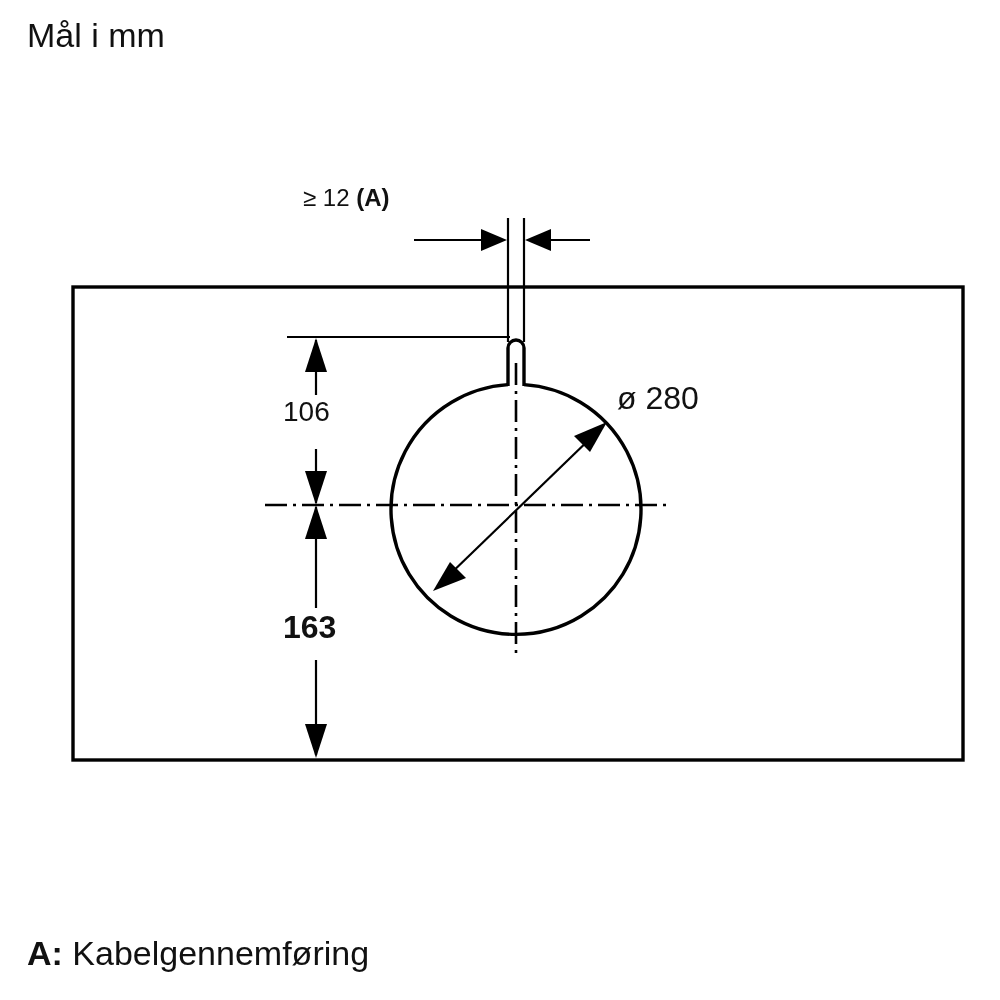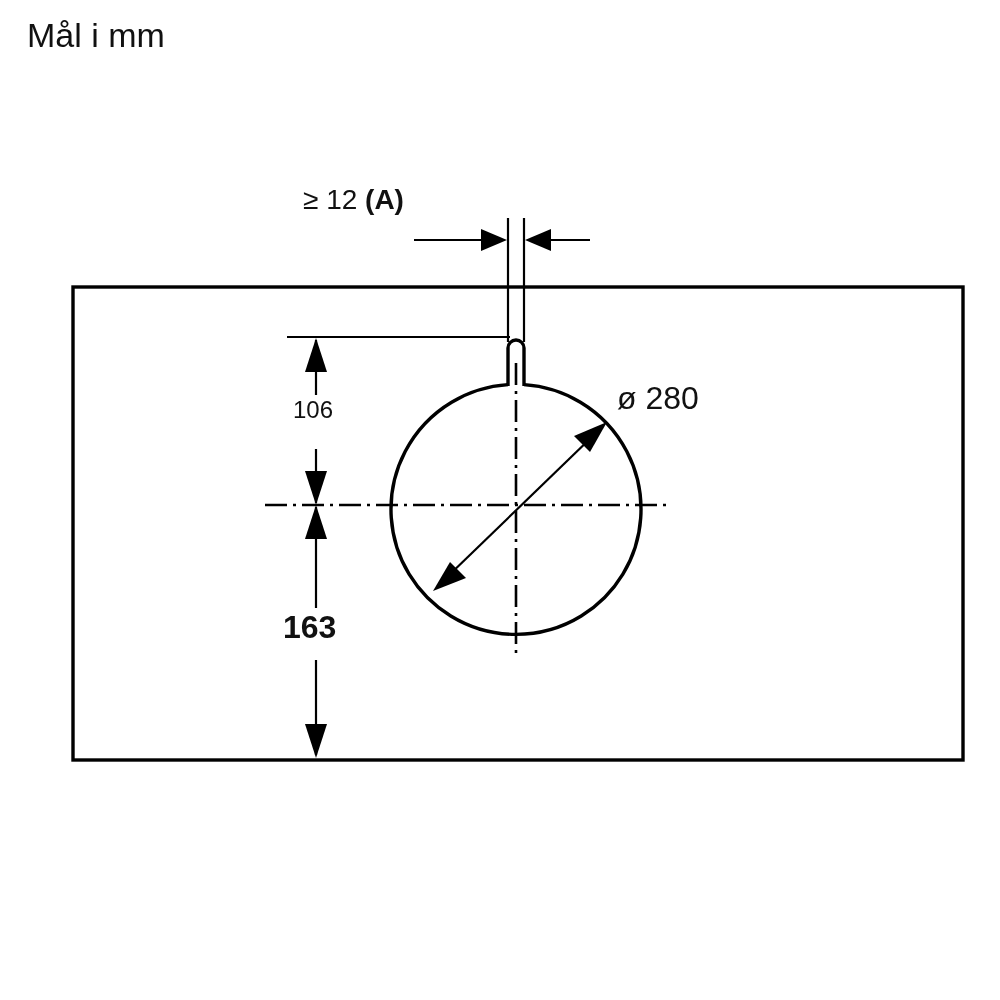--- a/index.html
+++ b/index.html
@@ -37,35 +37,34 @@
     top: 936px;
     font-size: 34px;
     font-weight: 400;
   }
   #caption-text .bold {
     font-weight: 700;
   }
   #dim-a-text {
     left: 303px;
     top: 186px;
-    font-size: 28px;
+    font-size: 24px;
   }
   #dim-a-text .bold {
     font-weight: 700;
   }
   #dim-dia-text {
     left: 617px;
     top: 382px;
     font-size: 32px;
   }
   #dim-106-text {
     left: 283px;
     top: 398px;
-    font-size: 24px;
-    margin-left: 10px;
+    font-size: 28px;
   }
   #dim-163-text {
     left: 283px;
     top: 611px;
     font-size: 32px;
     font-weight: bold;
   }
   svg#drawing {
     position: absolute;
     left: 0;
@@ -148,14 +147,15 @@
   <div class="label" id="title-text">Mål i mm</div>
 
   <div class="label" id="dim-a-text"><span>≥ 12</span> <span class="bold">(A)</span></div>
 
   <div class="label" id="dim-dia-text">ø 280</div>
 
   <div class="label" id="dim-106-text">106</div>
 
   <div class="label" id="dim-163-text">163</div>
 
+  <div class="label" id="caption-text"><span class="bold">A:</span> <span>Kabelgennemføring</span></div>
 
 </div>
 
 </body></html>

